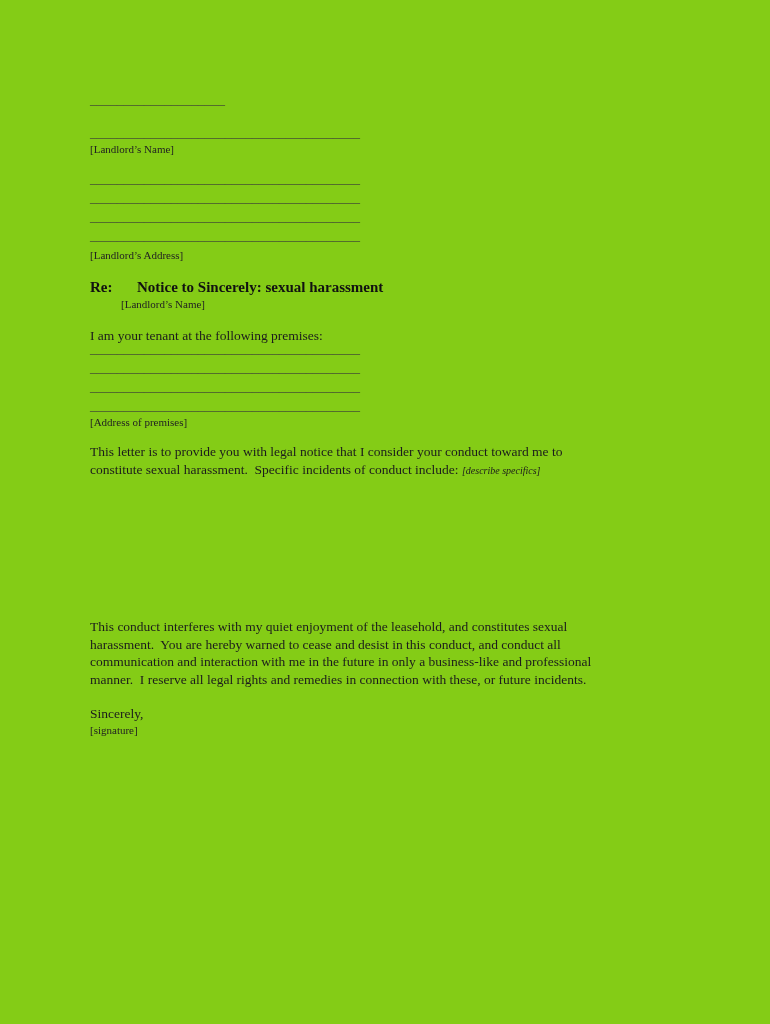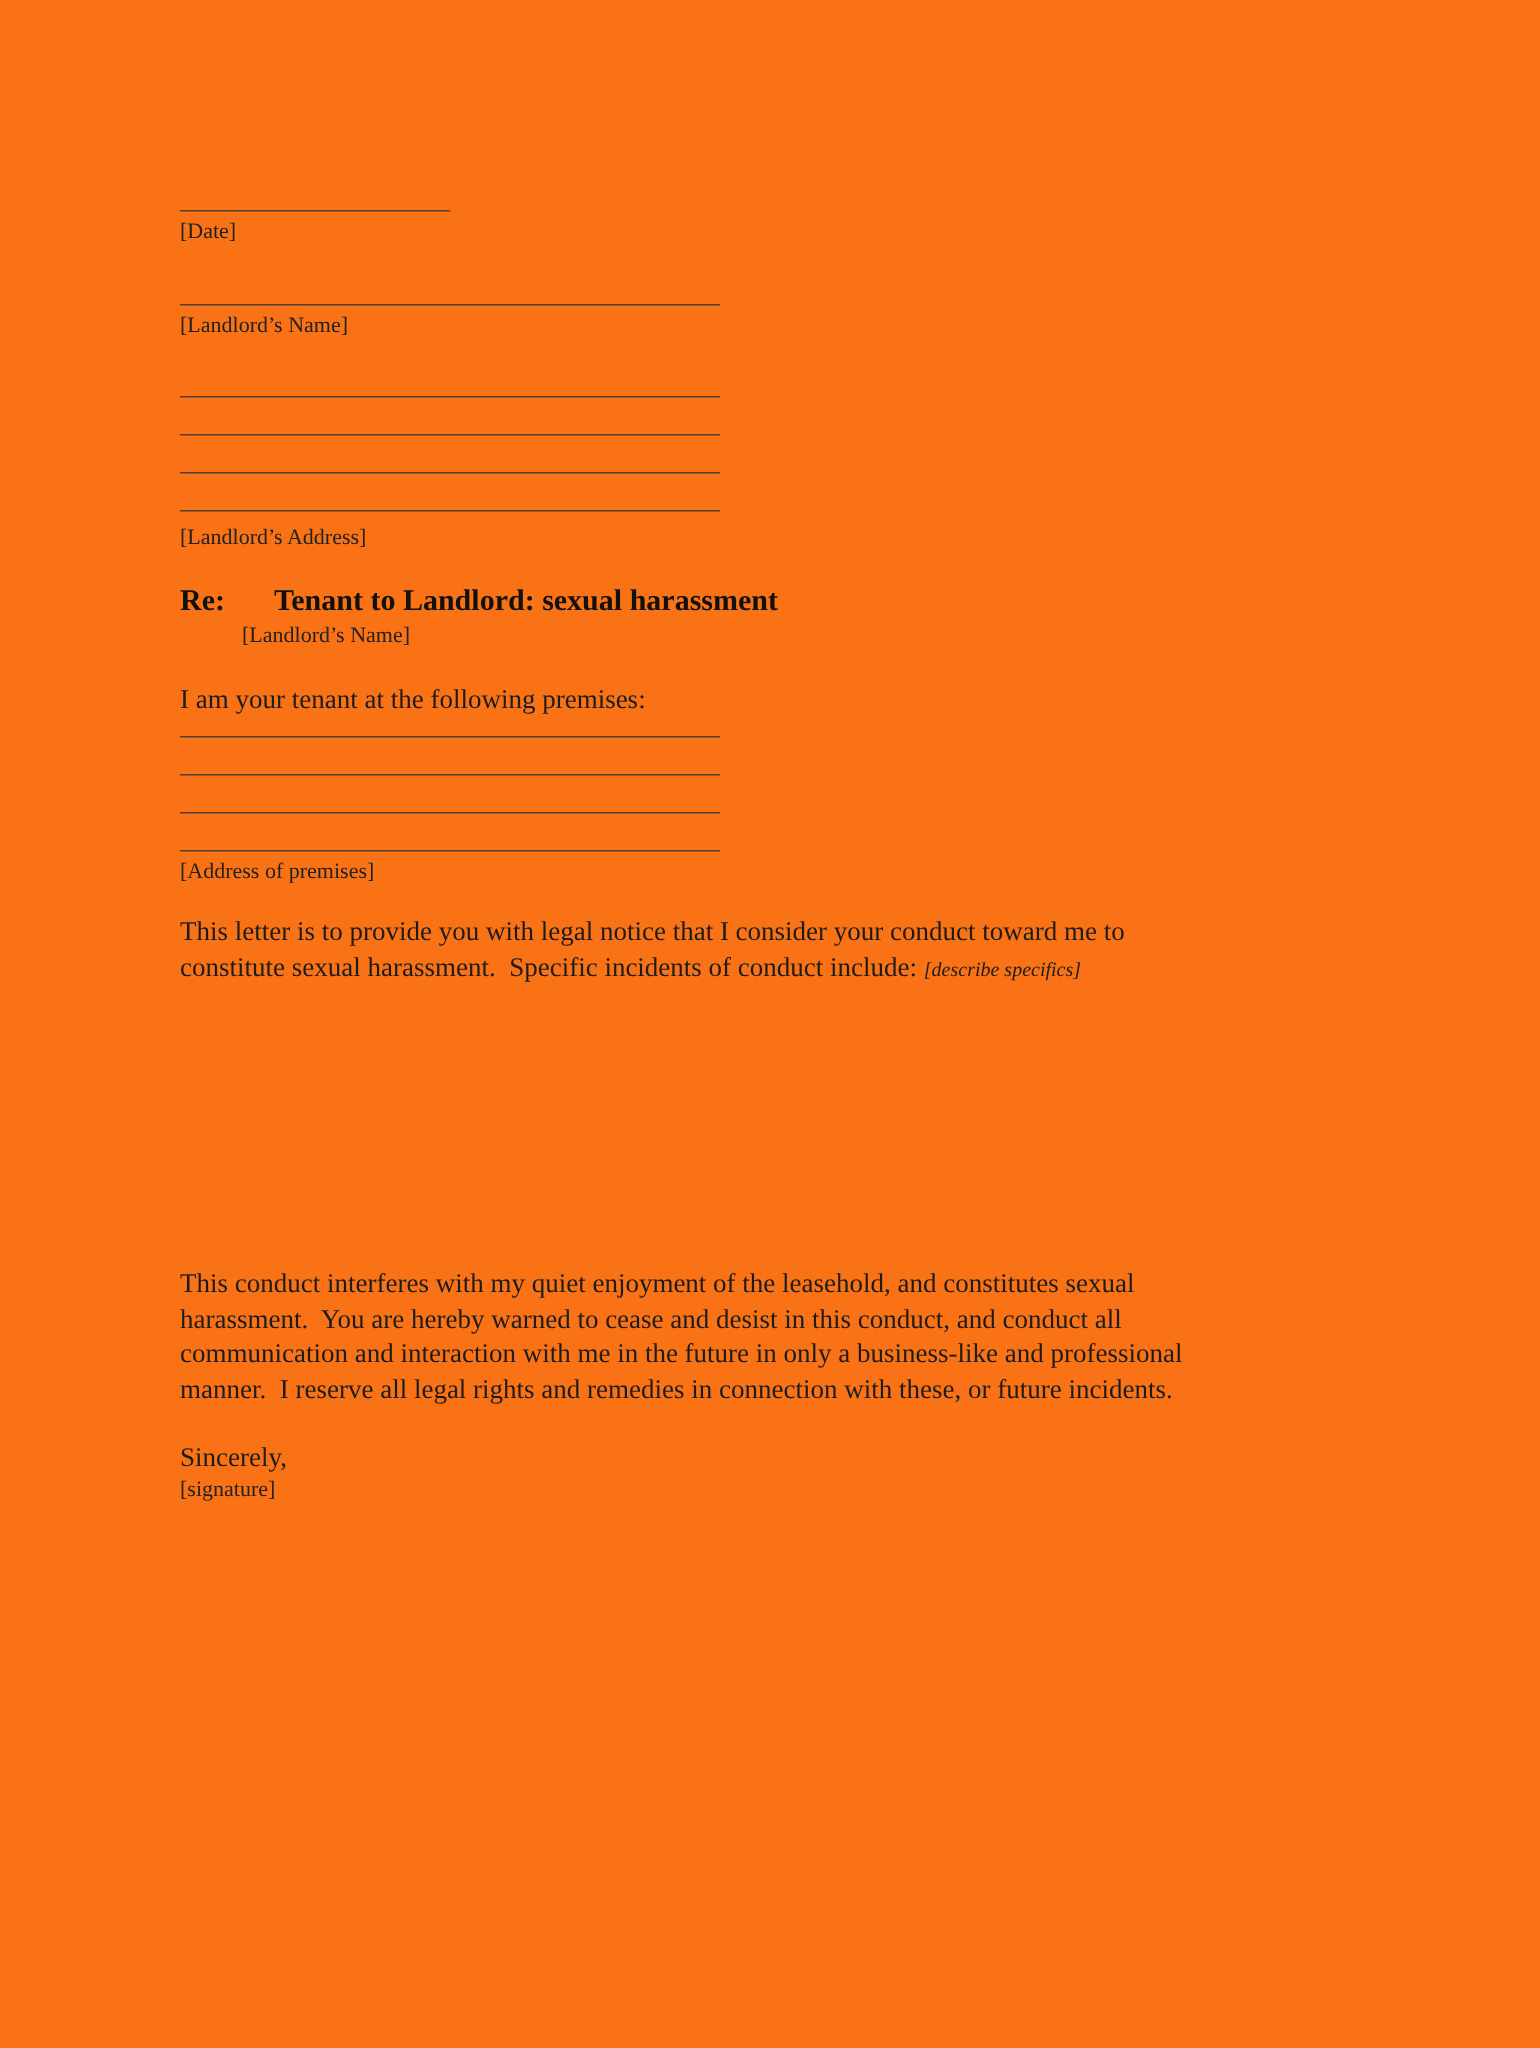--- a/index.html
+++ b/index.html
@@ -5,21 +5,21 @@
   html, body {
     margin: 0;
     padding: 0;
     background: #ffffff;
   }
   .page {
     position: relative;
     width: 770px;
     height: 1024px;
     margin: 0 auto;
-    background: #f97316;
+    background: #84cc16;
     box-sizing: border-box;
     padding: 90px 90px 0 90px;
     font-family: "Liberation Serif", serif;
     font-size: 13.5px;
     color: #1c1c1c;
     overflow: hidden;
   }
   .blank-line {
     line-height: 19px;
     white-space: pre-wrap;
@@ -77,32 +77,31 @@
   }
   .sig-row .blank-inline { color: #3a3a3a; }
   .sig-label { }
 </style>
 </head>
 <body>
 
 <div class="page">
 
   <div class="blank-line">____________________</div>
-  <div class="small-label">[Date]</div>
 
   <div class="blank-line lname-blank">________________________________________</div>
   <div class="small-label">[Landlord’s Name]</div>
 
   <div class="blank-line laddr-blanks">________________________________________
 ________________________________________
 ________________________________________
 ________________________________________</div>
   <div class="small-label laddr-label">[Landlord’s Address]</div>
 
-  <div class="re-heading"><span class="re-prefix">Re:</span><span>Tenant to Landlord: sexual harassment</span></div>
+  <div class="re-heading"><span class="re-prefix">Re:</span><span>Notice to Sincerely: sexual harassment</span></div>
 
   <div class="small-label dear-sublabel">[Landlord’s Name]</div>
 
   <div class="premises-intro">I am your tenant at the following premises:</div>
   <div class="blank-line premises-blanks">________________________________________
 ________________________________________
 ________________________________________
 ________________________________________</div>
   <div class="small-label">[Address of premises]</div>
 

